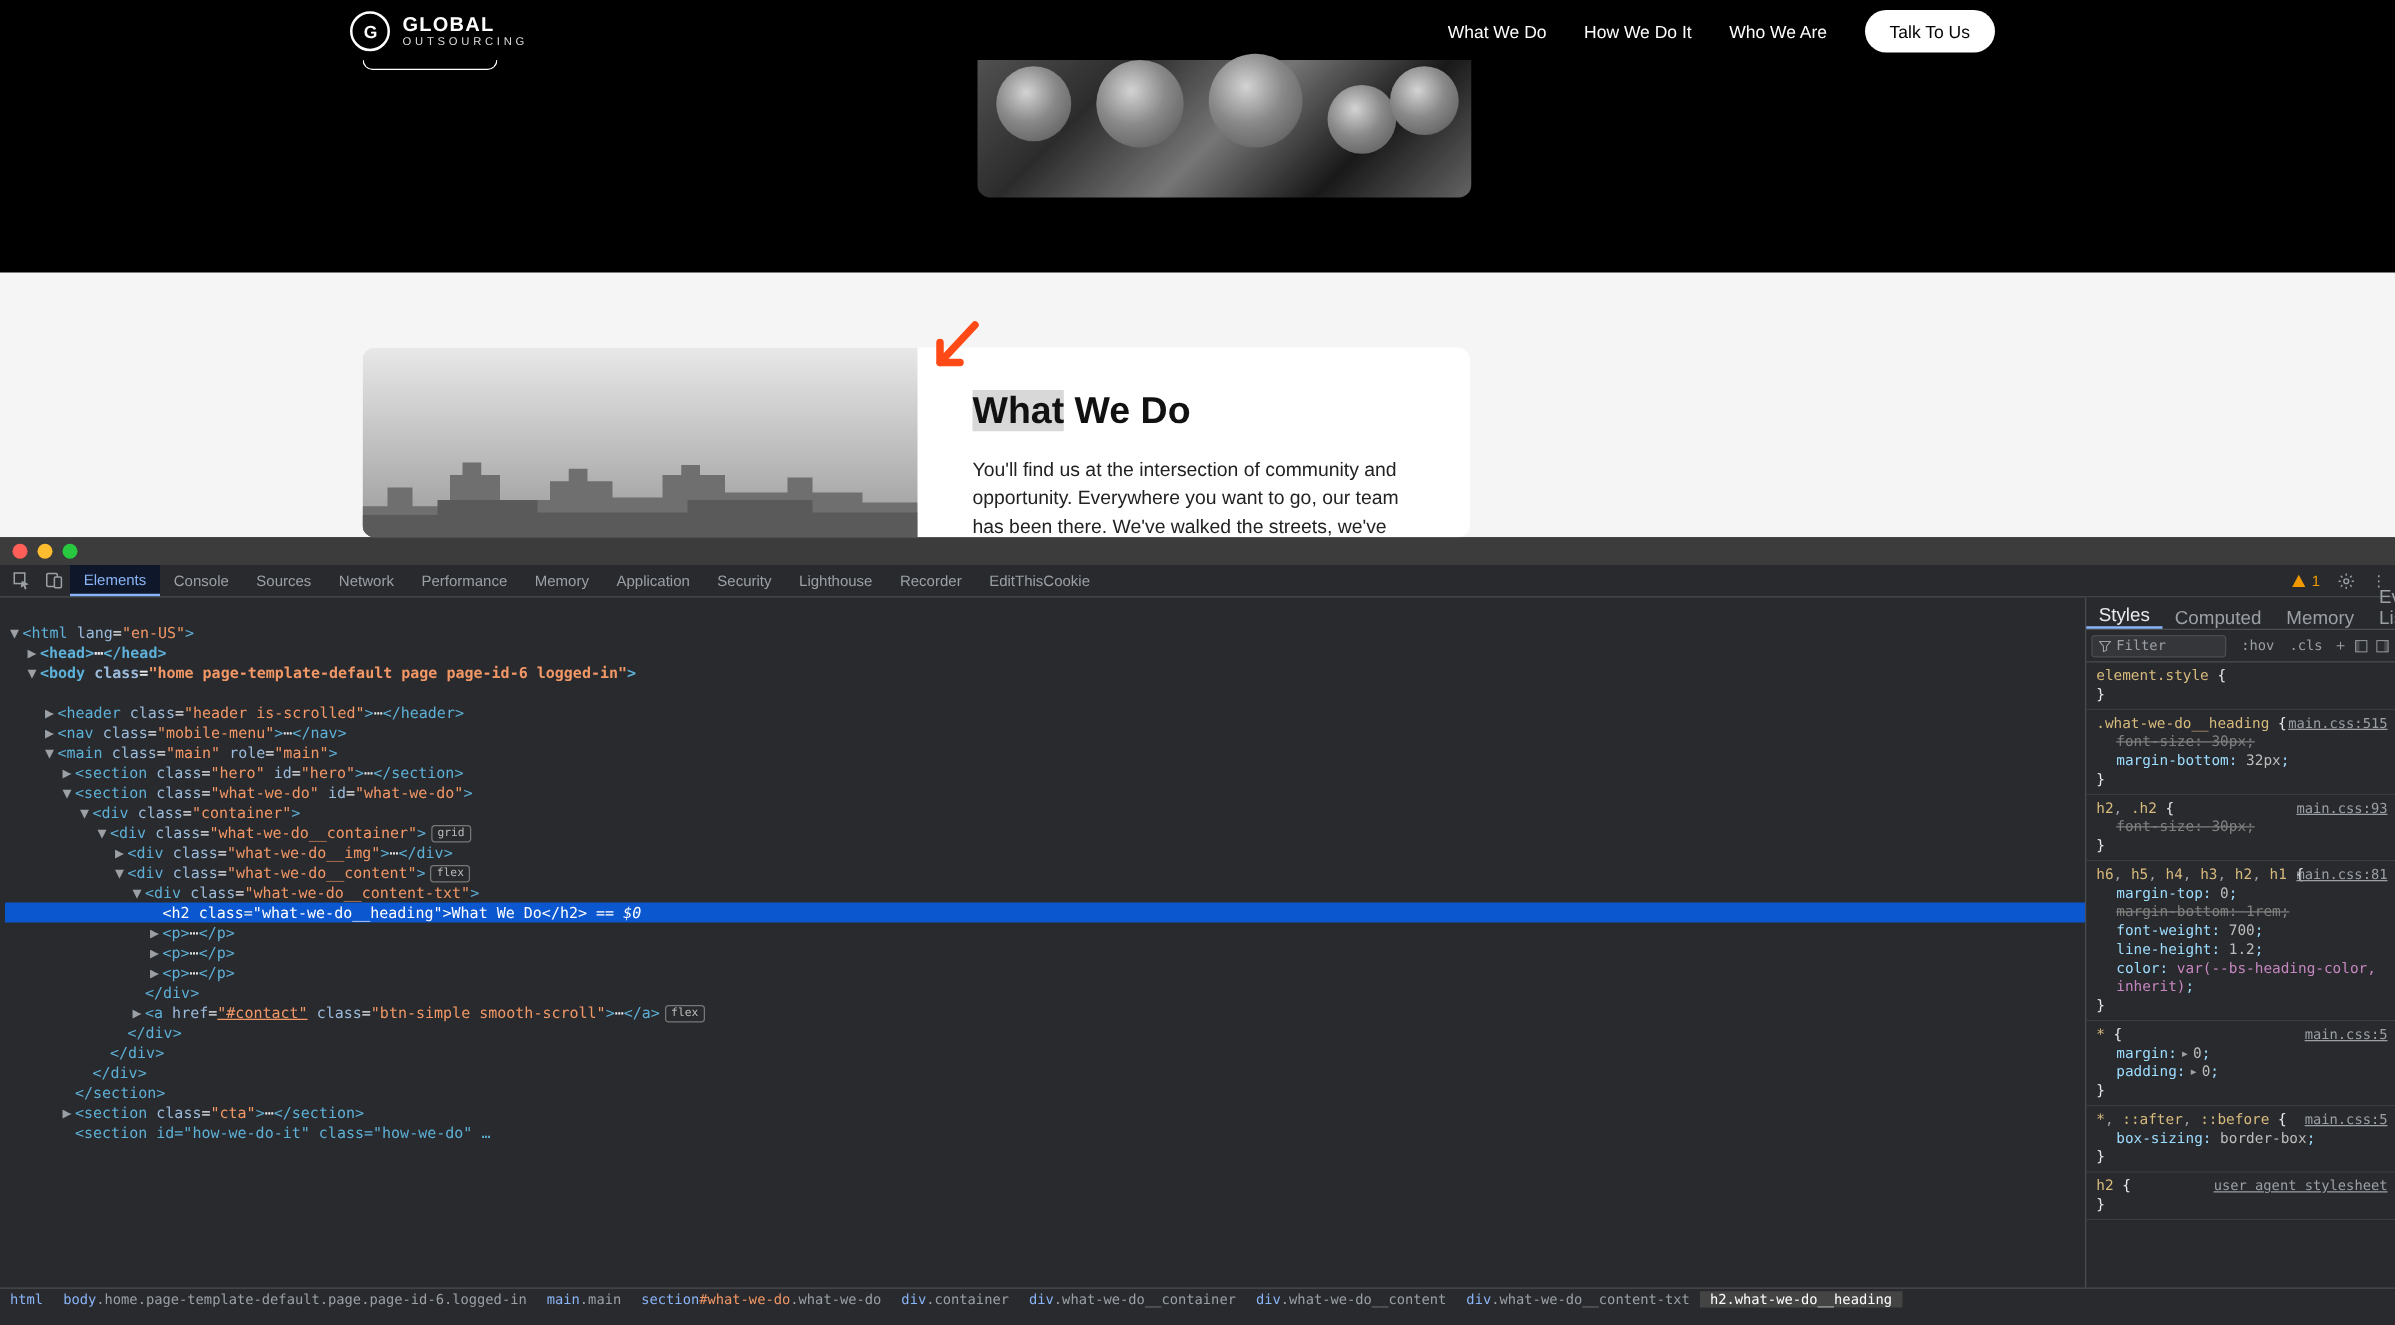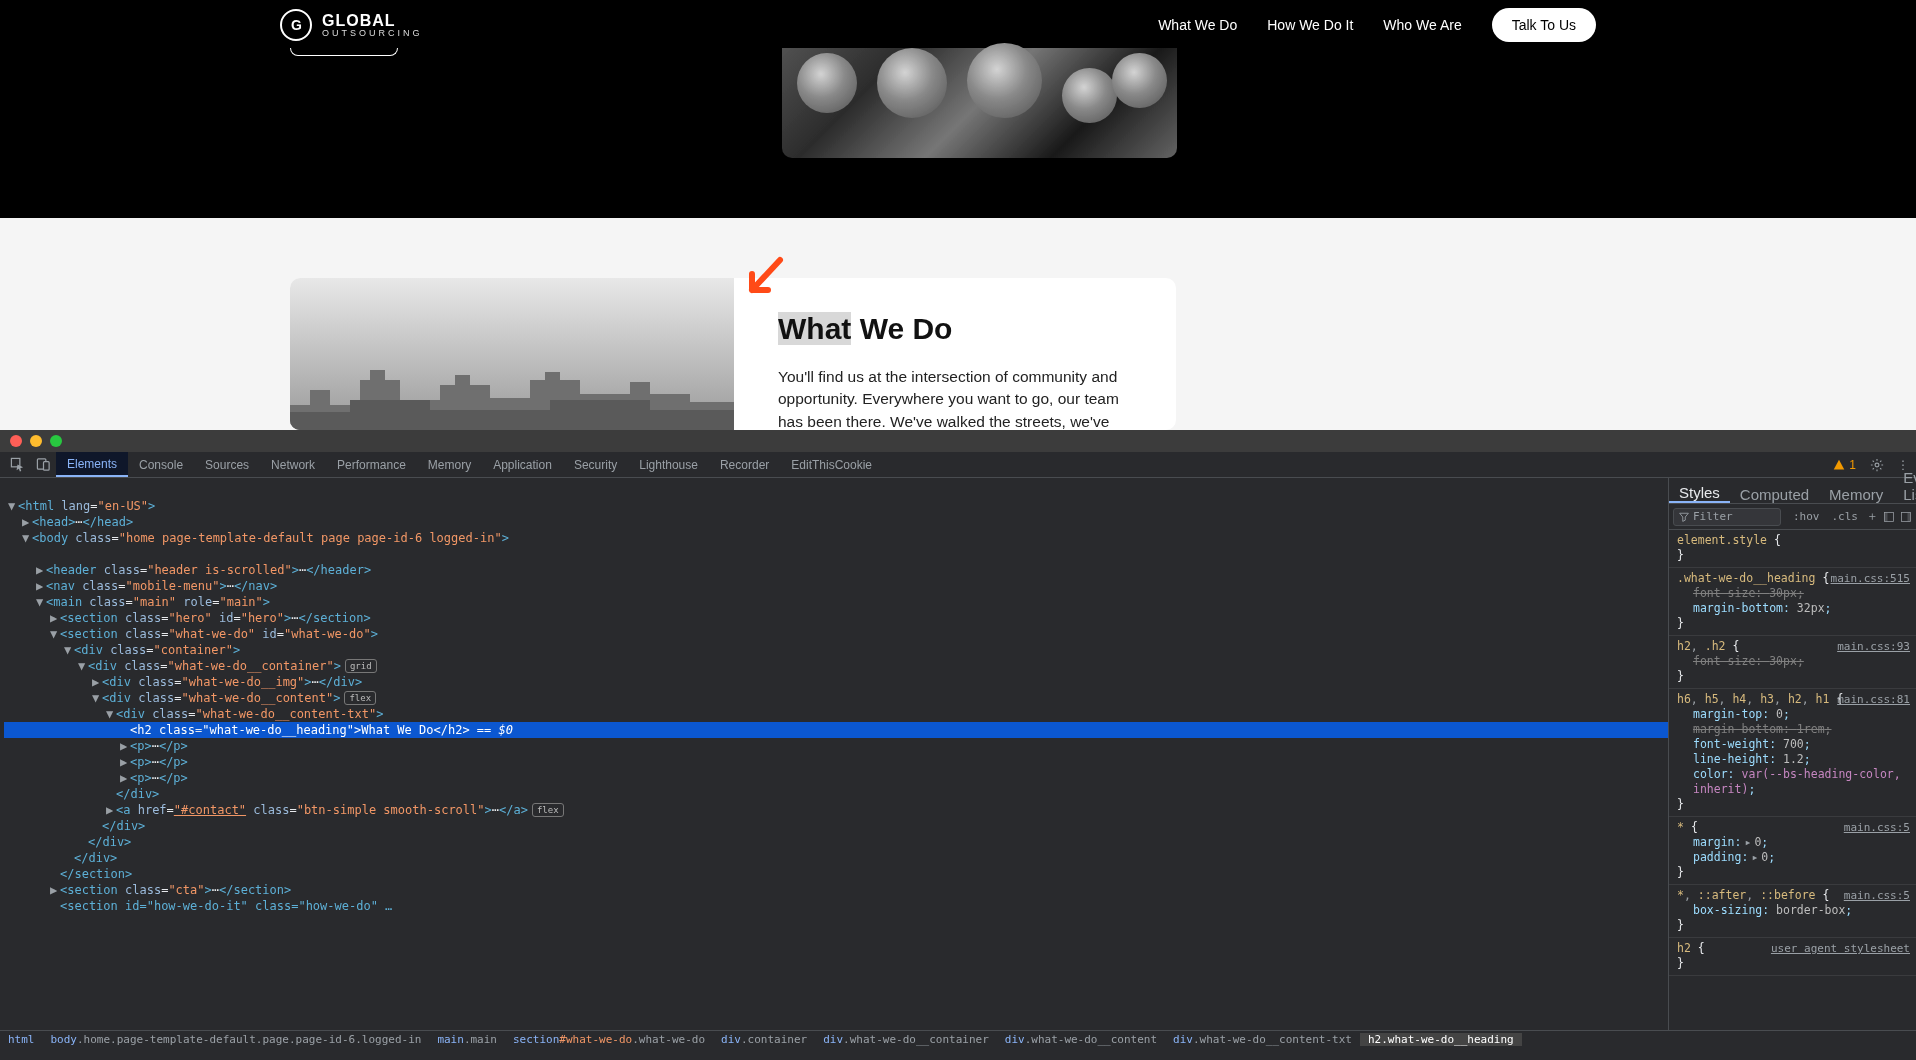--- a/index.html
+++ b/index.html
@@ -60,21 +60,21 @@
 .dt-tabs .spacer { flex: 1; }
 .dt-tabs .warn { color: #f29900; display: flex; align-items: center; gap: 4px; padding: 0 8px; }
 
 
 .dt-main { position: absolute; top: 48px; left: 0; right: 0; bottom: 18px; display: flex; }
 .dom-panel { flex: 1; overflow: hidden; padding: 4px 0 0 4px; line-height: 16px; }
 .styles-panel { width: 248px; border-left: 1px solid #494c50; background: #292a2d; display: flex; flex-direction: column; }
 
 
 .dom-panel .ln { white-space: pre; font-size: 12px; }
-.ind0 { padding-left: 4px; } .ind1 { padding-left: 18px; } .ind2 { padding-left: 32px; } .ind3 { padding-left: 46px; } .ind4 { padding-left: 60px; } .ind5 { padding-left: 74px; } .ind6 { padding-left: 88px; } .ind7 { padding-left: 102px; } .ind8 { padding-left: 116px; }
+.ind0 { padding-left: 4px; } .ind1 { padding-left: 18px; font-weight: bold; } .ind2 { padding-left: 32px; } .ind3 { padding-left: 46px; } .ind4 { padding-left: 60px; } .ind5 { padding-left: 74px; } .ind6 { padding-left: 88px; } .ind7 { padding-left: 102px; } .ind8 { padding-left: 116px; }
 .tri { display: inline-block; width: 10px; color: #9aa0a6; }
 .tag { color: #5db0d7; }
 .attr { color: #9bbbdc; }
 .val { color: #f29766; }
 .cmnt { color: #8a8a8a; }
 .txt { color: #e8eaed; }
 .badge { display: inline-block; border: 1px solid #777; border-radius: 3px; color: #bbb; font-size: 9px; padding: 0 4px; margin-left: 4px; vertical-align: 1px; line-height: 12px; }
 .eqsel { color: #9aa0a6; font-style: italic; }
 .selected-row { background: #0b57d0; }
 .selected-row .tag,.selected-row .attr,.selected-row .val,.selected-row .txt,.selected-row .eqsel { color: #fff; }

